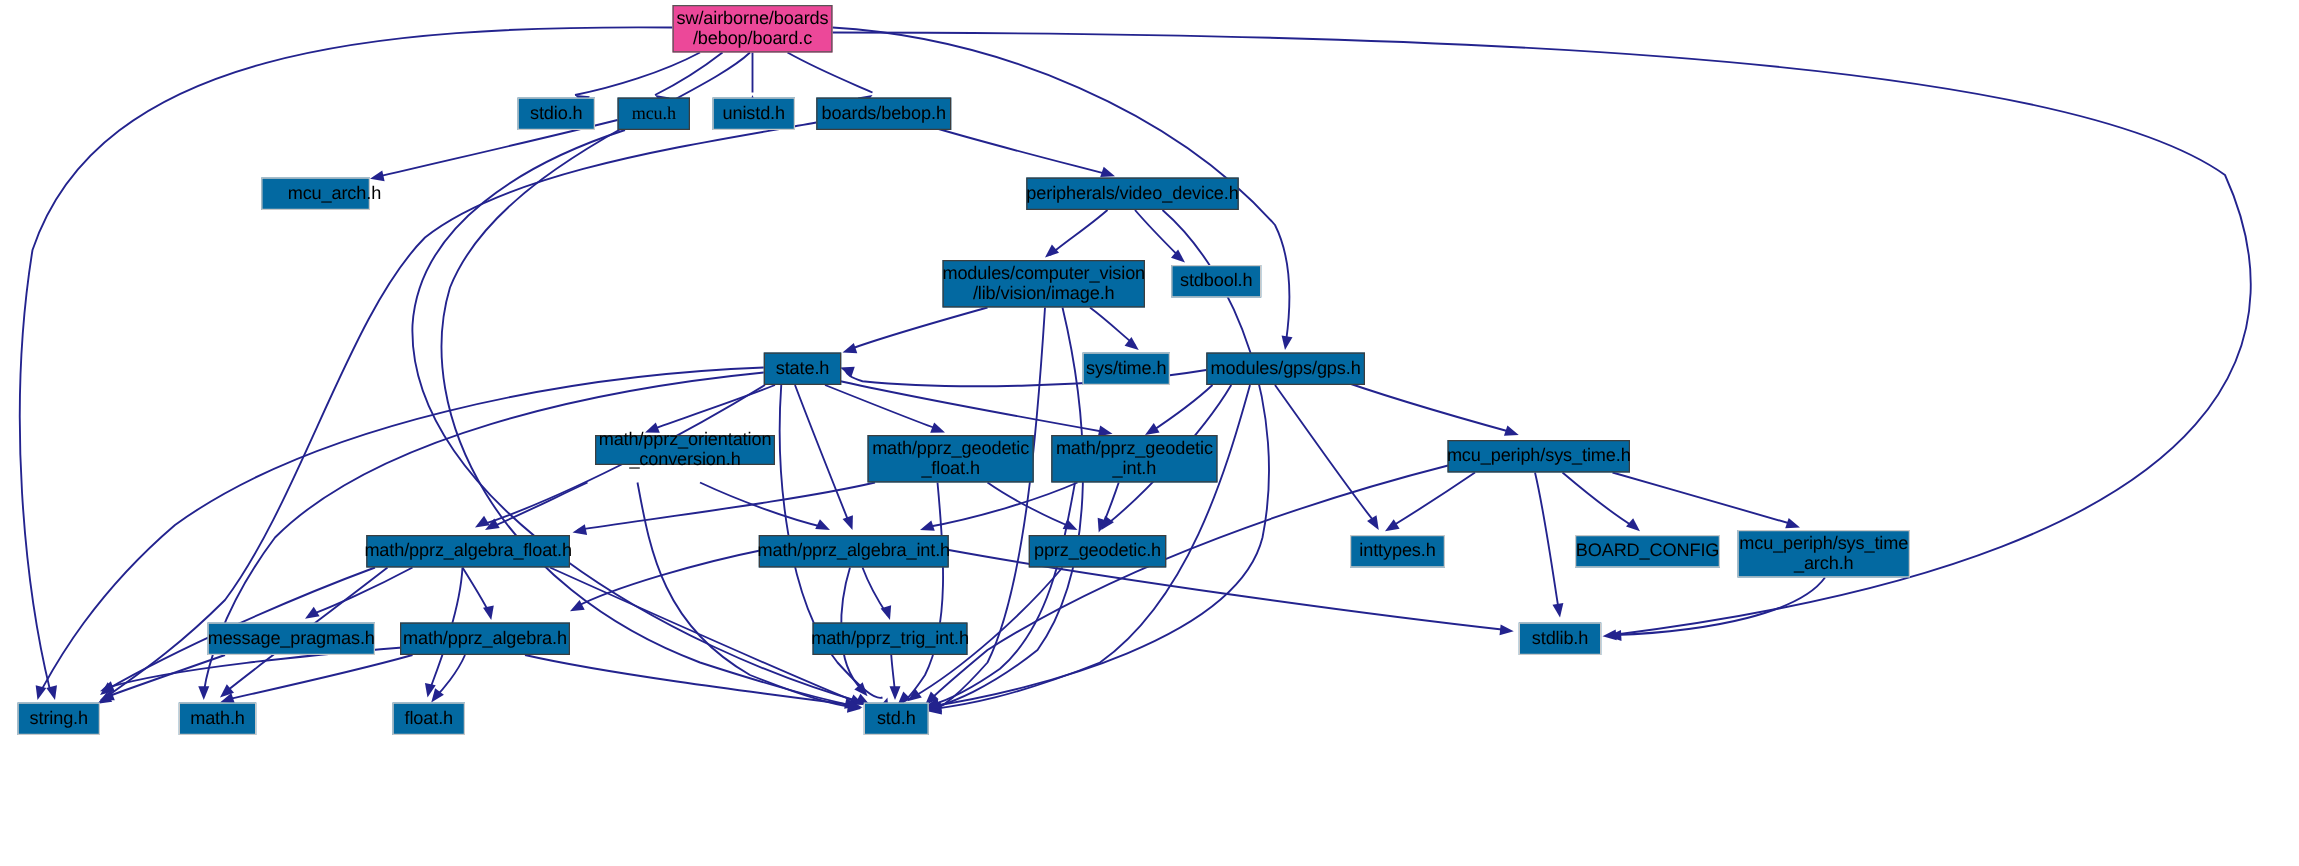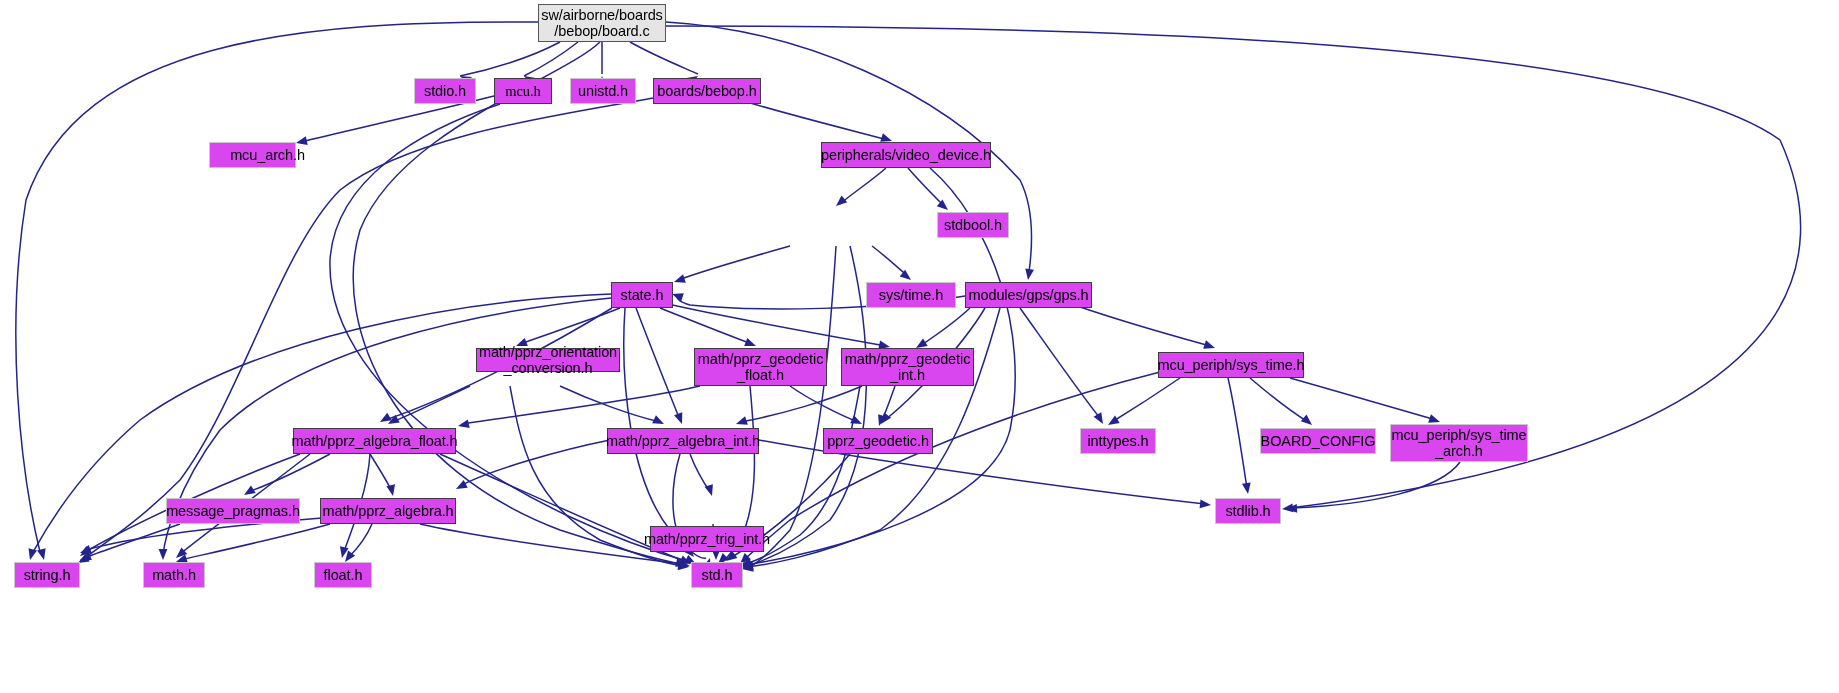--- a/index.html
+++ b/index.html
@@ -31,36 +31,36 @@
     width: 1839px;
     height: 693px;
   }
   .node {
     position: absolute;
     box-sizing: border-box;
     display: flex;
     align-items: center;
     justify-content: center;
     text-align: center;
-    background: #d946ef;
+    background: #0369a1;
     color: #000000;
     font-size: 14.5px;
     line-height: 1.12;
     white-space: pre;
     letter-spacing: -0.1px;
   }
   .node.ext {
     border: 1px solid #c8c8c8;
   }
   .node.int {
     border: 1.6px solid #3d3d3d;
   }
   .node.root {
     border: 1.6px solid #555555;
-    background: #e5e5e5;
+    background: #ec4899;
   }
 </style>
 </head>
 <body>
 
 <div id="graph-root">
   <svg id="edge-layer" viewBox="0 0 1839 693">
       <path d="M 560,42 C 530,58 490,70 460,76" fill="none" stroke="#23238e" stroke-width="1.5"></path>
       <polygon points="460,76 471.79899965056376,77.0693957387218 467.806588892669,84.91163115601492" fill="#23238e"></polygon>
       <path d="M 578,42 C 560,56 540,68 524,76" fill="none" stroke="#23238e" stroke-width="1.5"></path>
@@ -195,23 +195,26 @@
   <div id="node-layer">
       <div class="node root" title="sw/airborne/boards
 /bebop/board.c" style="left: 538px; top: 4px; width: 128px; height: 38px;">sw/airborne/boards
 /bebop/board.c</div>
       <div class="node ext" title="stdio.h" style="left: 414px; top: 78px; width: 62px; height: 26px;">stdio.h</div>
       <div class="node int" title="mcu.h" style="left: 494px; top: 78px; width: 58px; height: 26px; font-family: Liberation Serif, serif;">mcu.h</div>
       <div class="node ext" title="unistd.h" style="left: 570px; top: 78px; width: 66px; height: 26px;">unistd.h</div>
       <div class="node int" title="boards/bebop.h" style="left: 653px; top: 78px; width: 108px; height: 26px;">boards/bebop.h</div>
       <div class="node ext" title="mcu_arch.h" style="left: 209px; top: 142px; width: 87px; height: 26px; padding-left: 30px;">mcu_arch.h</div>
       <div class="node int" title="peripherals/video_device.h" style="left: 821px; top: 142px; width: 170px; height: 26px;">peripherals/video_device.h</div>
+      <div class="node int" title="modules/computer_vision
+/lib/vision/image.h" style="left: 754px; top: 208px; width: 162px; height: 38px;">modules/computer_vision
+/lib/vision/image.h</div>
       <div class="node ext" title="stdbool.h" style="left: 937px; top: 212px; width: 72px; height: 26px;">stdbool.h</div>
       <div class="node int" title="state.h" style="left: 611px; top: 282px; width: 62px; height: 26px;">state.h</div>
-      <div class="node ext" title="sys/time.h" style="left: 866px; top: 282px; width: 90px; height: 26px;">sys/time.h</div>
+      <div class="node ext" title="sys/time.h" style="left: 866px; top: 282px; width: 70px; height: 26px;">sys/time.h</div>
       <div class="node int" title="modules/gps/gps.h" style="left: 965px; top: 282px; width: 127px; height: 26px;">modules/gps/gps.h</div>
       <div class="node int" title="math/pprz_orientation
 _conversion.h" style="left: 444px; top: 348px; width: 144px; height: 24px; margin-left: 32px;">math/pprz_orientation
 _conversion.h</div>
       <div class="node int" title="math/pprz_geodetic
 _float.h" style="left: 694px; top: 348px; width: 133px; height: 38px;">math/pprz_geodetic
 _float.h</div>
       <div class="node int" title="math/pprz_geodetic
 _int.h" style="left: 841px; top: 348px; width: 133px; height: 38px;">math/pprz_geodetic
 _int.h</div>
@@ -219,20 +222,20 @@
       <div class="node int" title="math/pprz_algebra_float.h" style="left: 293px; top: 428px; width: 163px; height: 26px;">math/pprz_algebra_float.h</div>
       <div class="node int" title="math/pprz_algebra_int.h" style="left: 607px; top: 428px; width: 152px; height: 26px;">math/pprz_algebra_int.h</div>
       <div class="node int" title="pprz_geodetic.h" style="left: 823px; top: 428px; width: 110px; height: 26px;">pprz_geodetic.h</div>
       <div class="node ext" title="inttypes.h" style="left: 1080px; top: 428px; width: 76px; height: 26px;">inttypes.h</div>
       <div class="node ext" title="BOARD_CONFIG" style="left: 1260px; top: 428px; width: 116px; height: 26px;">BOARD_CONFIG</div>
       <div class="node ext" title="mcu_periph/sys_time
 _arch.h" style="left: 1390px; top: 424px; width: 138px; height: 38px;">mcu_periph/sys_time
 _arch.h</div>
       <div class="node ext" title="message_pragmas.h" style="left: 166px; top: 498px; width: 134px; height: 26px;">message_pragmas.h</div>
       <div class="node int" title="math/pprz_algebra.h" style="left: 320px; top: 498px; width: 136px; height: 26px;">math/pprz_algebra.h</div>
-      <div class="node int" title="math/pprz_trig_int.h" style="left: 650px; top: 498px; width: 114px; height: 26px; margin-top: 28px;">math/pprz_trig_int.h</div>
+      <div class="node int" title="math/pprz_trig_int.h" style="left: 650px; top: 498px; width: 124px; height: 26px;">math/pprz_trig_int.h</div>
       <div class="node ext" title="stdlib.h" style="left: 1215px; top: 498px; width: 66px; height: 26px;">stdlib.h</div>
       <div class="node ext" title="string.h" style="left: 14px; top: 562px; width: 66px; height: 26px;">string.h</div>
       <div class="node ext" title="math.h" style="left: 143px; top: 562px; width: 62px; height: 26px;">math.h</div>
       <div class="node ext" title="float.h" style="left: 314px; top: 562px; width: 58px; height: 26px;">float.h</div>
       <div class="node ext" title="std.h" style="left: 691px; top: 562px; width: 52px; height: 26px;">std.h</div>
     </div>
 </div>
 
 </body></html>

